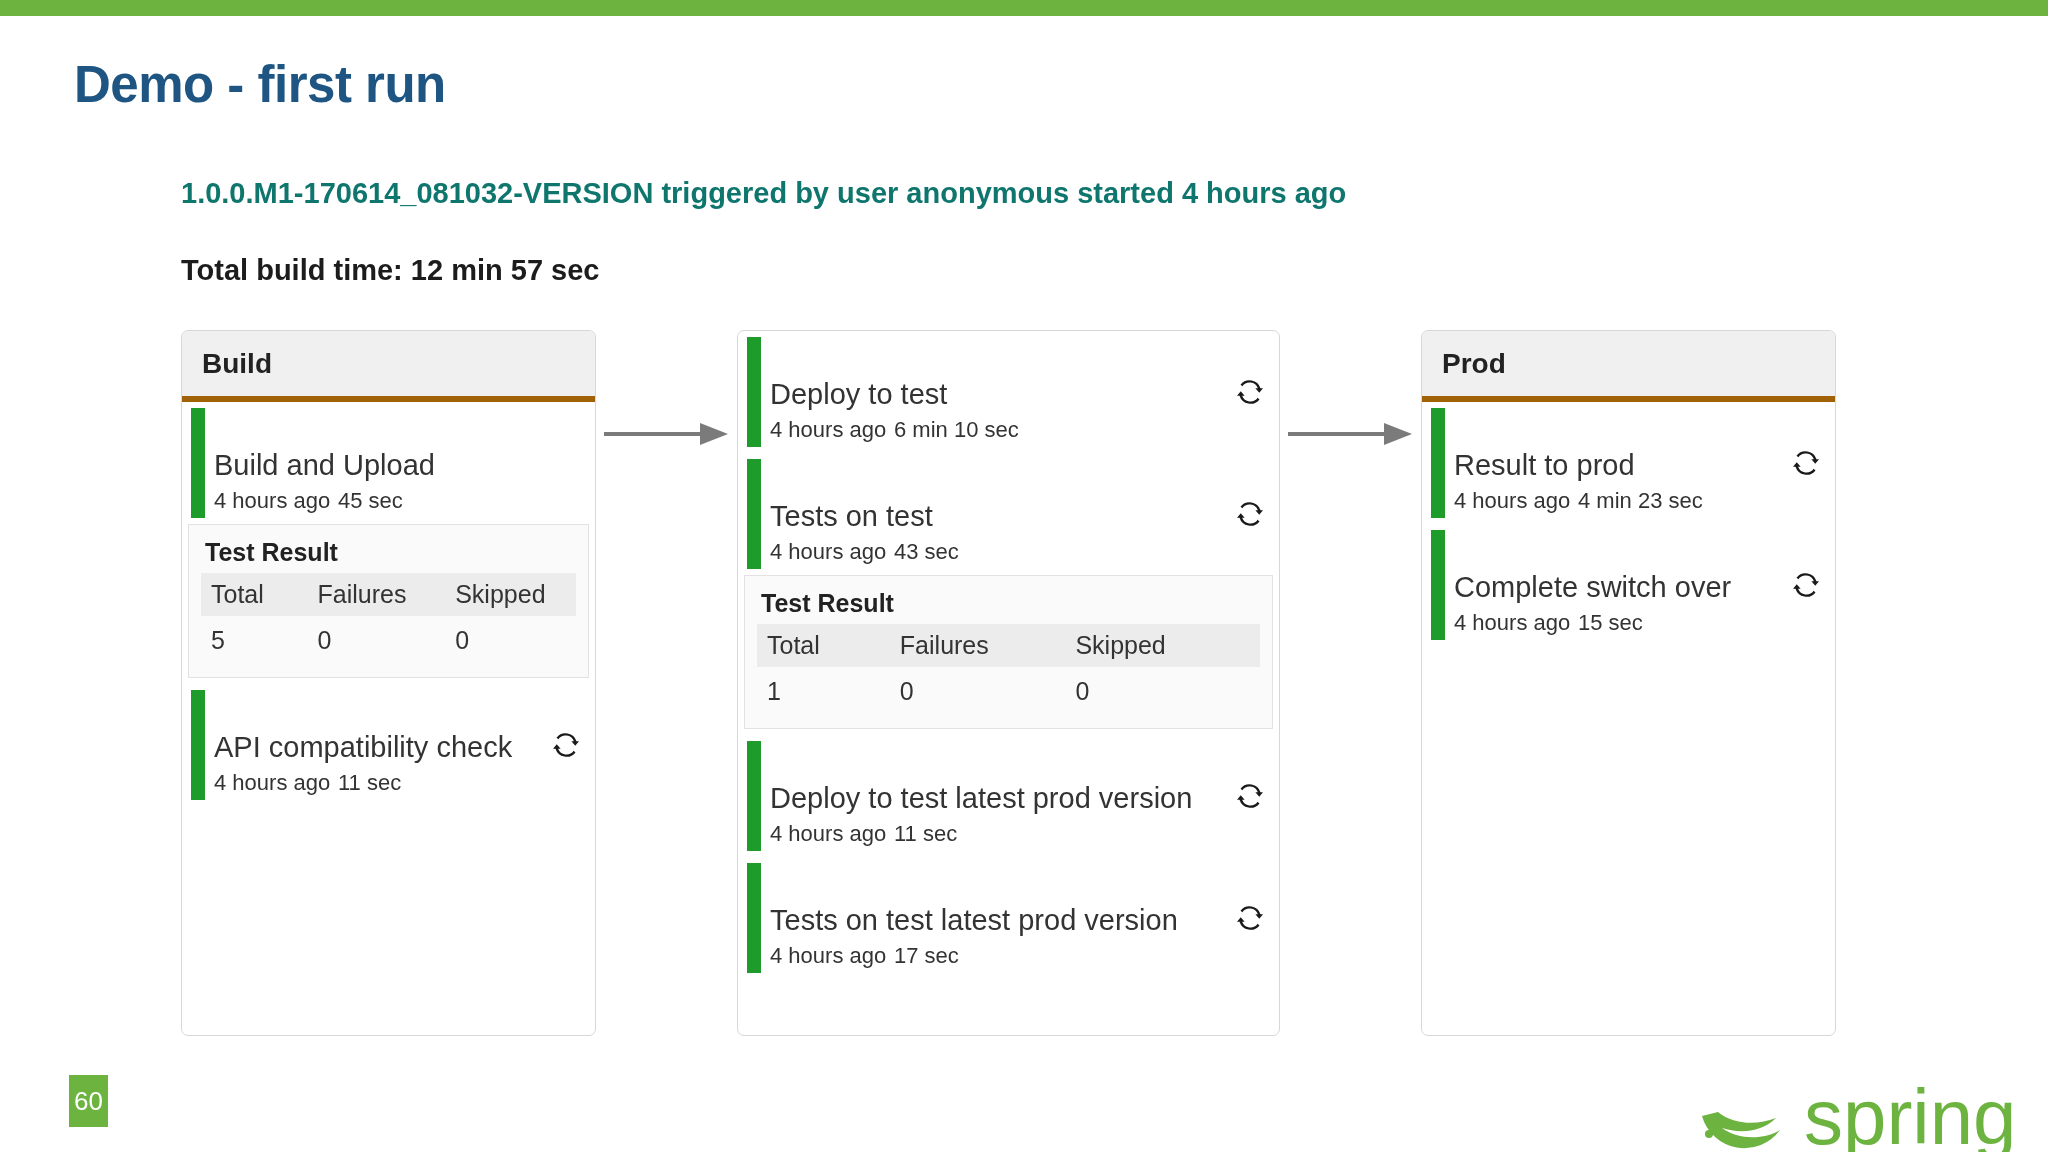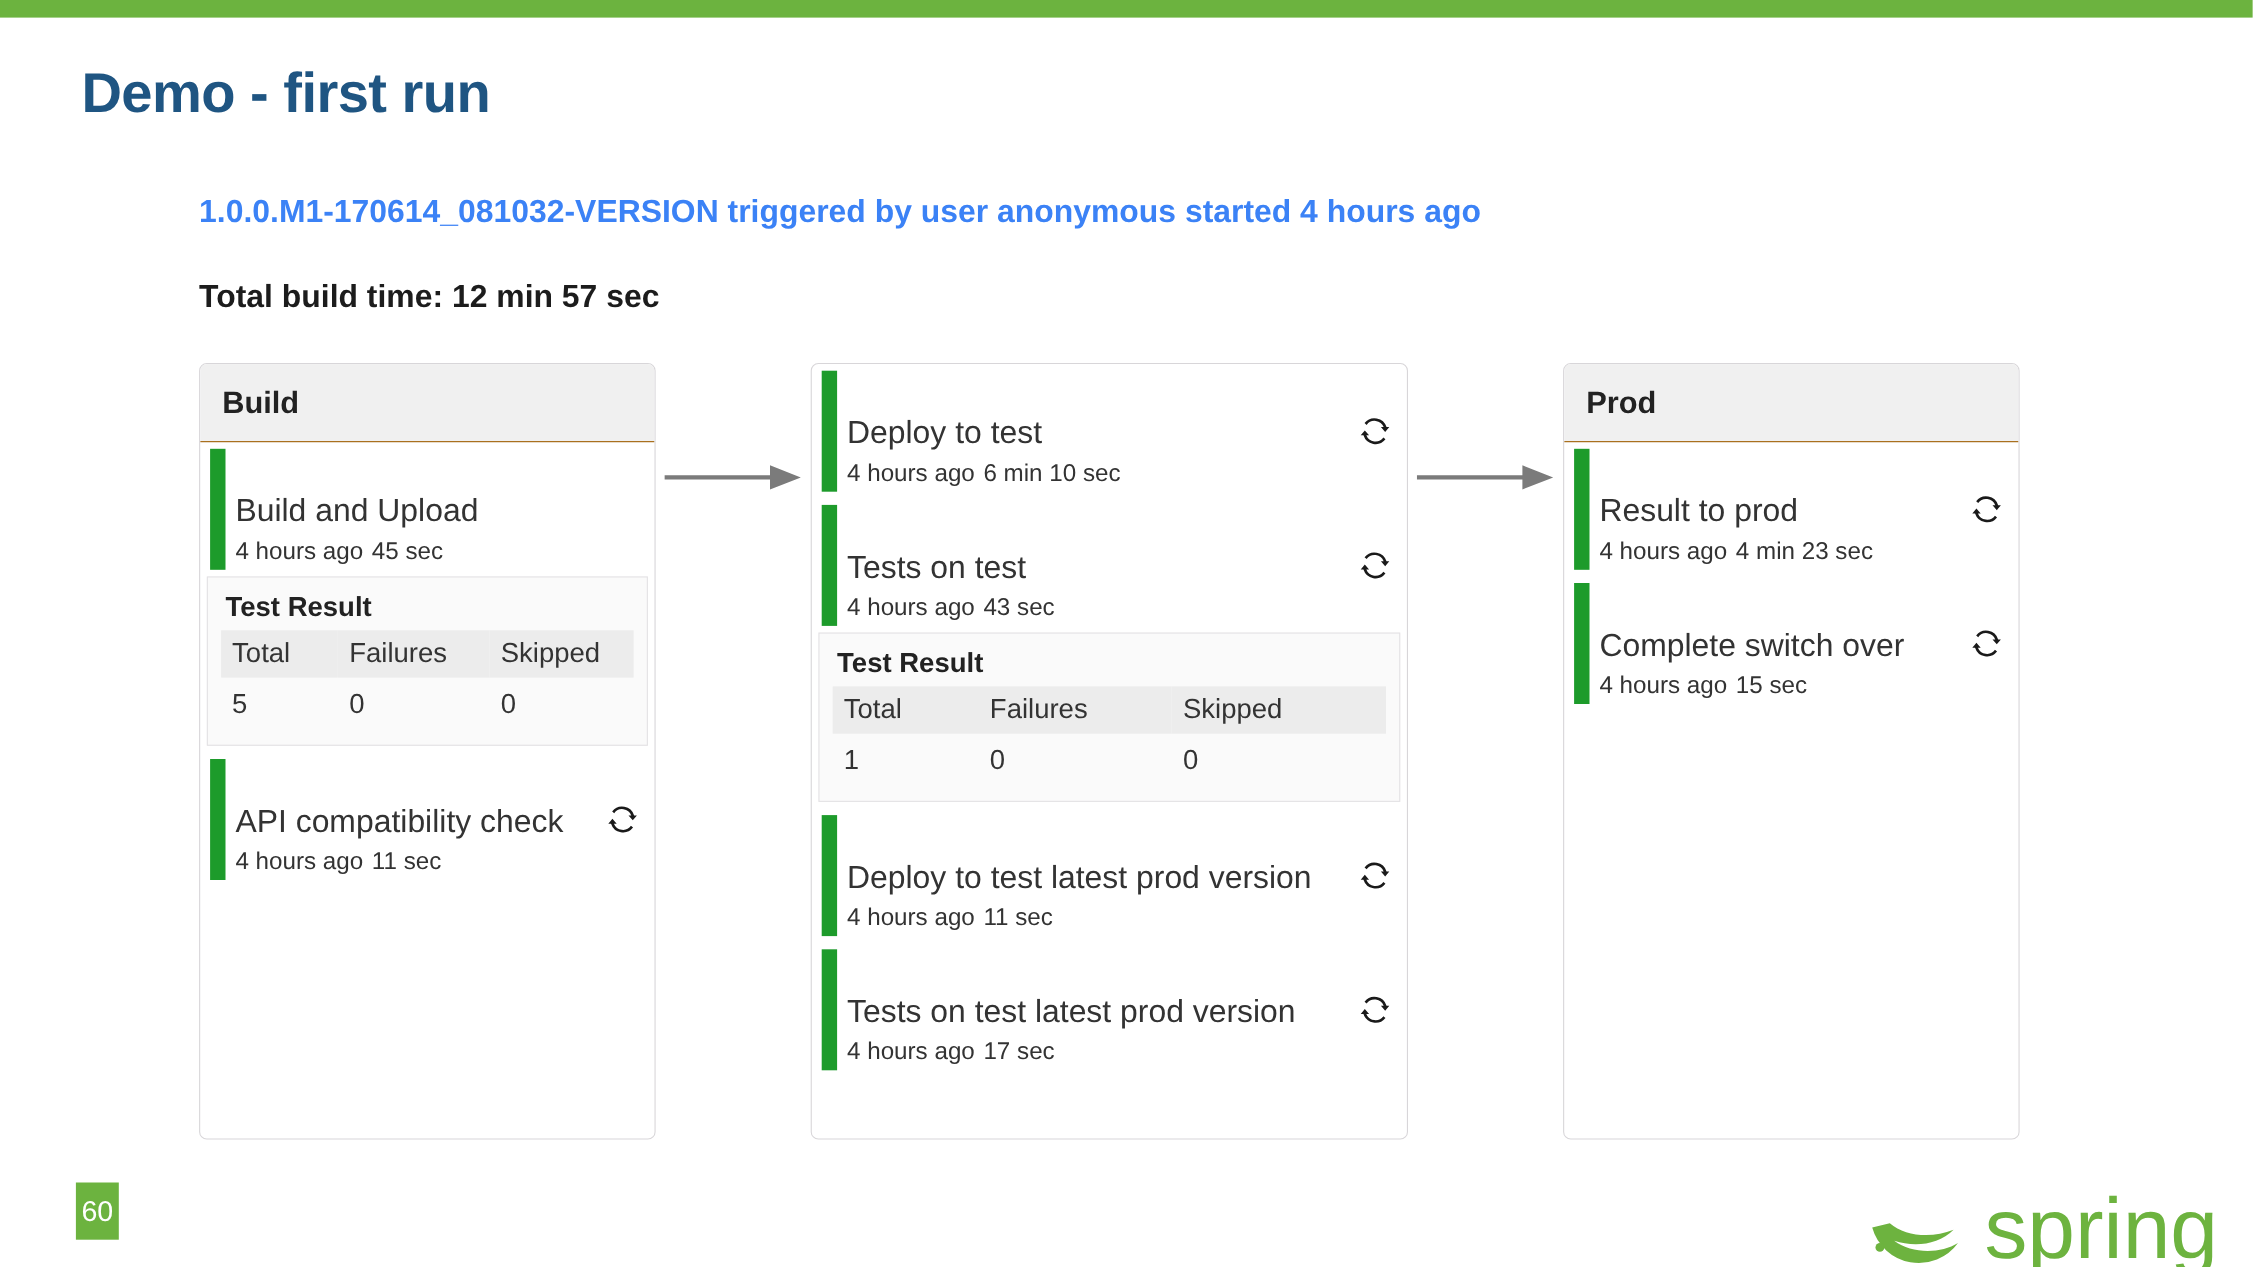--- a/index.html
+++ b/index.html
@@ -35,21 +35,21 @@
     letter-spacing: -0.5px;
     white-space: nowrap;
   }
 
   .headline {
     position: absolute;
     left: 181px;
     top: 177px;
     font-size: 29px;
     font-weight: bold;
-    color: #3b82f6;
+    color: #0f766e;
     white-space: nowrap;
   }
 
   .subline {
     position: absolute;
     left: 181px;
     top: 254px;
     font-size: 29px;
     font-weight: bold;
     color: #1c1c1c;
@@ -76,21 +76,21 @@
     box-sizing: border-box;
     overflow: hidden;
   }
   .stage.s0 { left: 181px; }
   .stage.s1 { left: 737px; width: 543px; }
   .stage.s2 { left: 1421px; }
 
   .stage-header {
     height: 71px;
     background: #f0f0f0;
-    border-bottom: 1px solid #a16207;
+    border-bottom: 6px solid #a16207;
     box-sizing: border-box;
     display: flex;
     align-items: center;
     padding-left: 20px;
   }
   .stage-header-title {
     font-size: 28px;
     font-weight: bold;
     color: #222222;
   }

